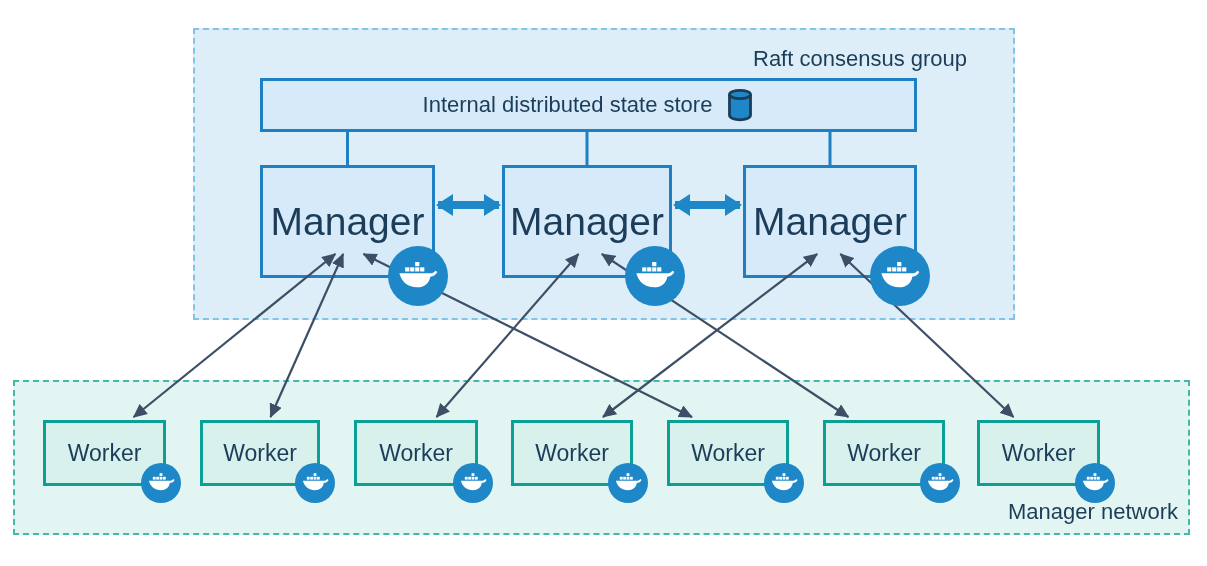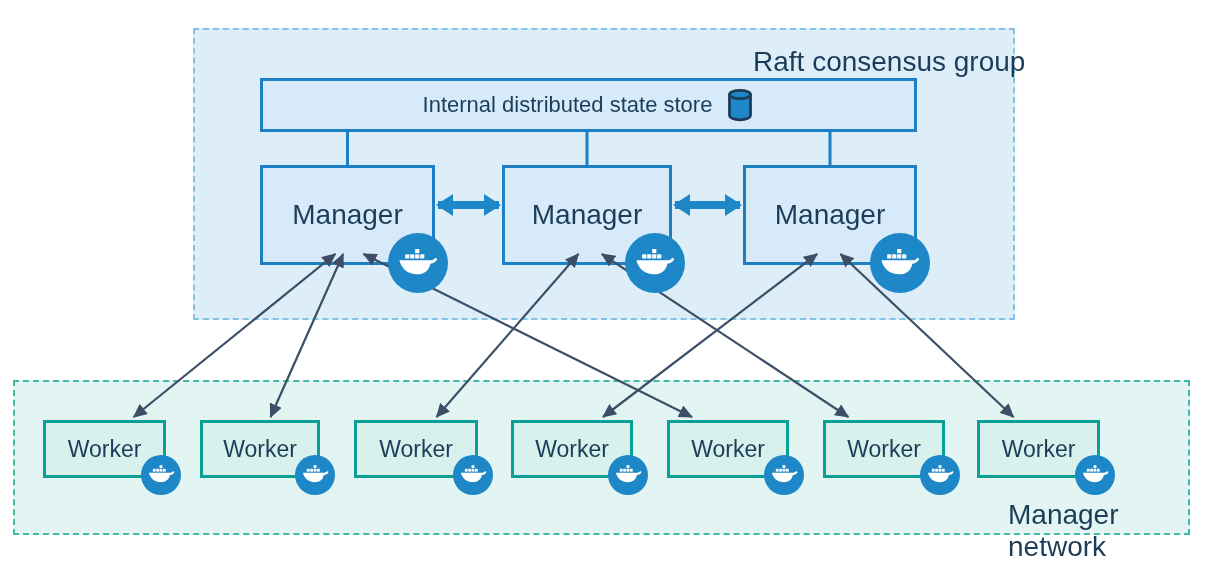--- a/index.html
+++ b/index.html
@@ -19,48 +19,48 @@
     border:2.5px dashed var(--c-raft_border,#85c3e6);
   }
   #gossip{
     left:13px;top:380px;width:1177px;height:155px;
     background:var(--c-gossip_fill,#e2f5f2);
     border:2.5px dashed var(--c-gossip_border,#45b8ac);
   }
   .group-label{
     position:absolute;
     color:var(--c-text,#1b3d59);
-    font-size:28px;
+    font-size:22px;
   }
   #raft-label{left:753px;top:46px;}
   #gossip-label{left:1008px;top:499px;}
 
   
   .node{
     position:absolute;box-sizing:border-box;
     display:flex;align-items:center;justify-content:center;
     color:var(--c-text,#1b3d59);
   }
   #store{
     left:260px;top:78px;width:657px;height:54px;
     background:var(--c-box_fill,#d7eafa);
     border:3px solid var(--c-box_border,#1e7fc2);
     gap:14px;font-size:22px;
   }
   .manager{
-    top:165px;height:100px;
+    top:165px;height:113px;
     background:var(--c-box_fill,#d7eafa);
     border:3px solid var(--c-box_border,#1e7fc2);
-    font-size:28px;
+    font-size:39px;
   }
   #m1{left:260px;width:175px;}
   #m2{left:502px;width:170px;}
   #m3{left:743px;width:174px;}
   .worker{
-    top:420px;height:58px;
+    top:420px;height:66px;
     background:var(--c-worker_fill,#d8f1ed);
     border:3px solid var(--c-worker_border,#0aa095);
     font-size:23px;
   }
   #w1{left:43px;width:123px;}
   #w2{left:200px;width:120px;}
   #w3{left:354px;width:124px;}
   #w4{left:511px;width:122px;}
   #w5{left:667px;width:122px;}
   #w6{left:823px;width:122px;}

